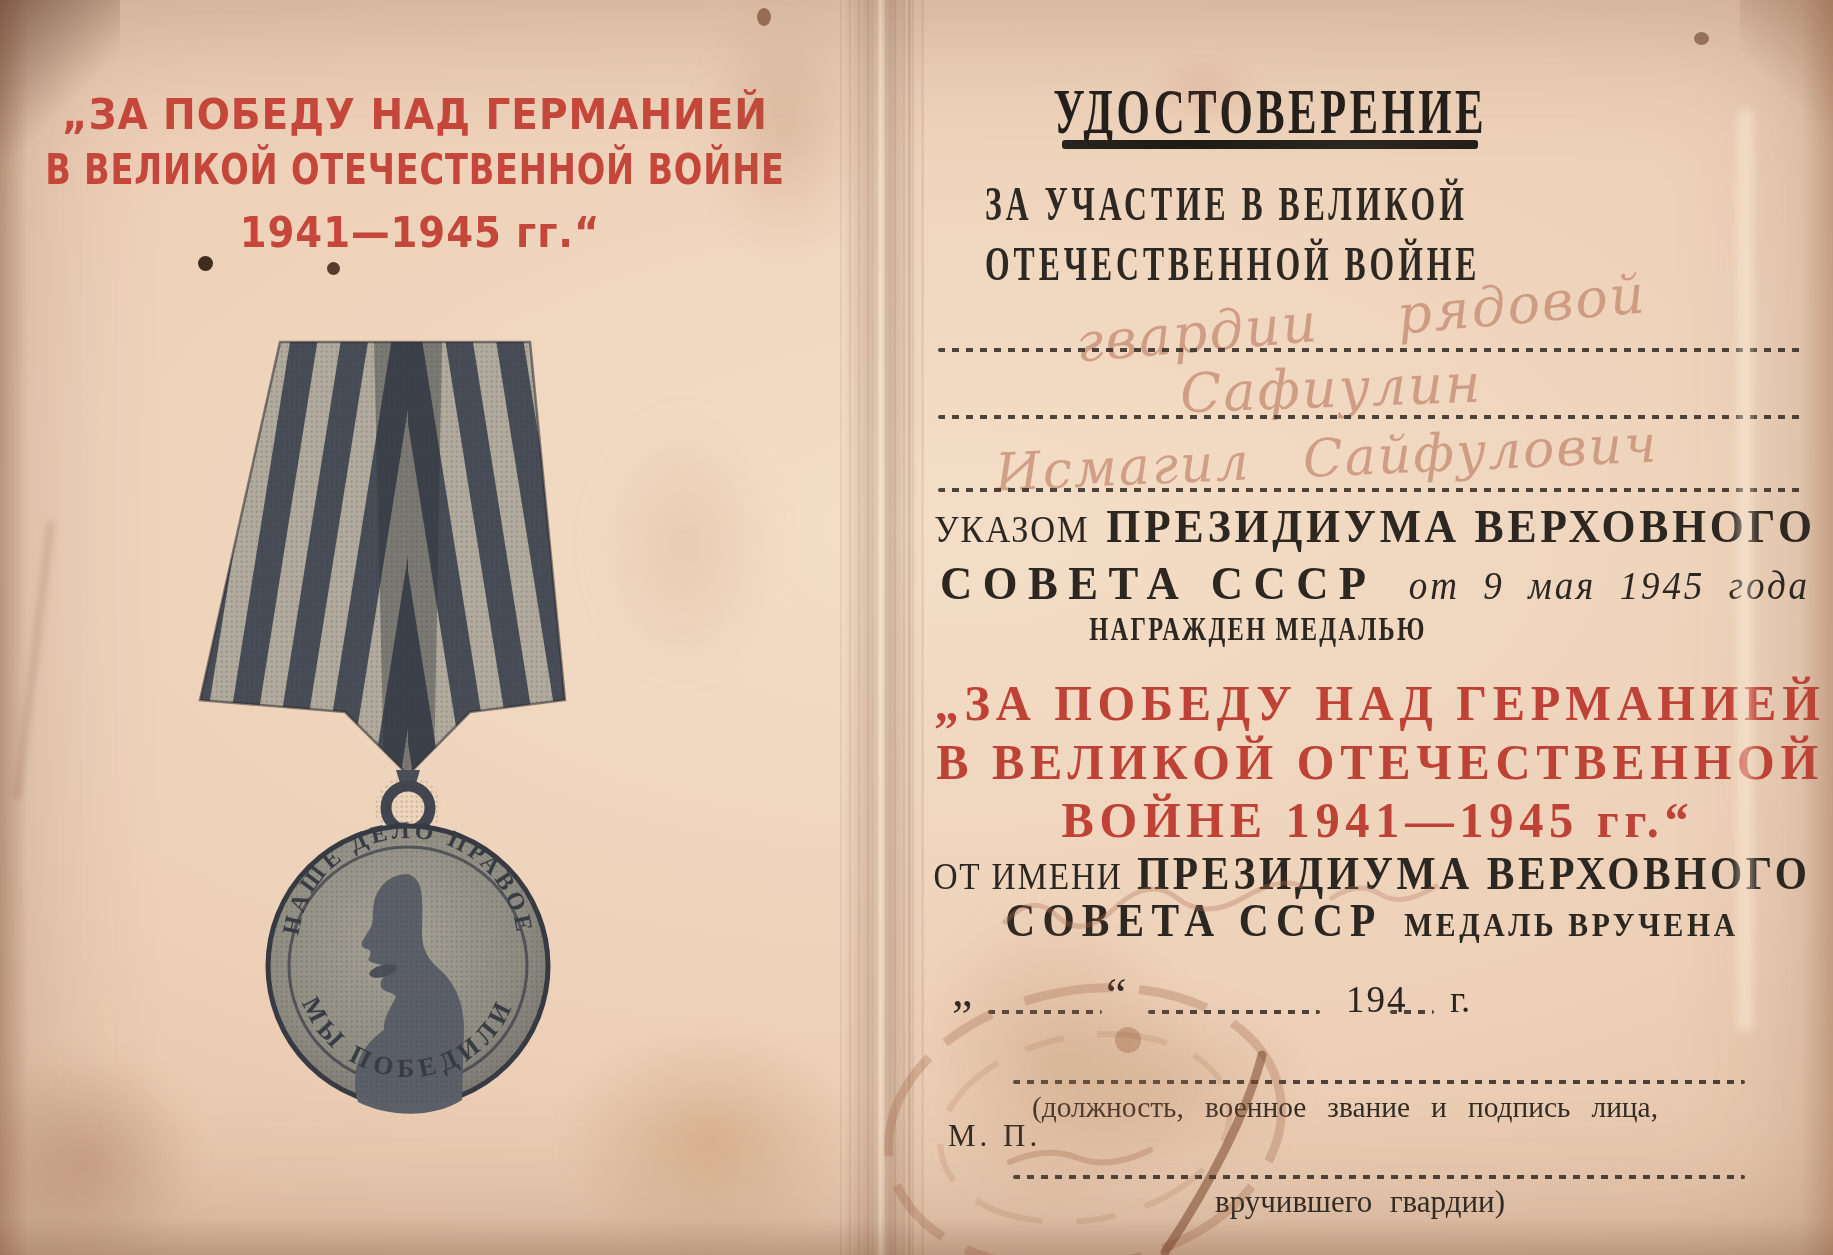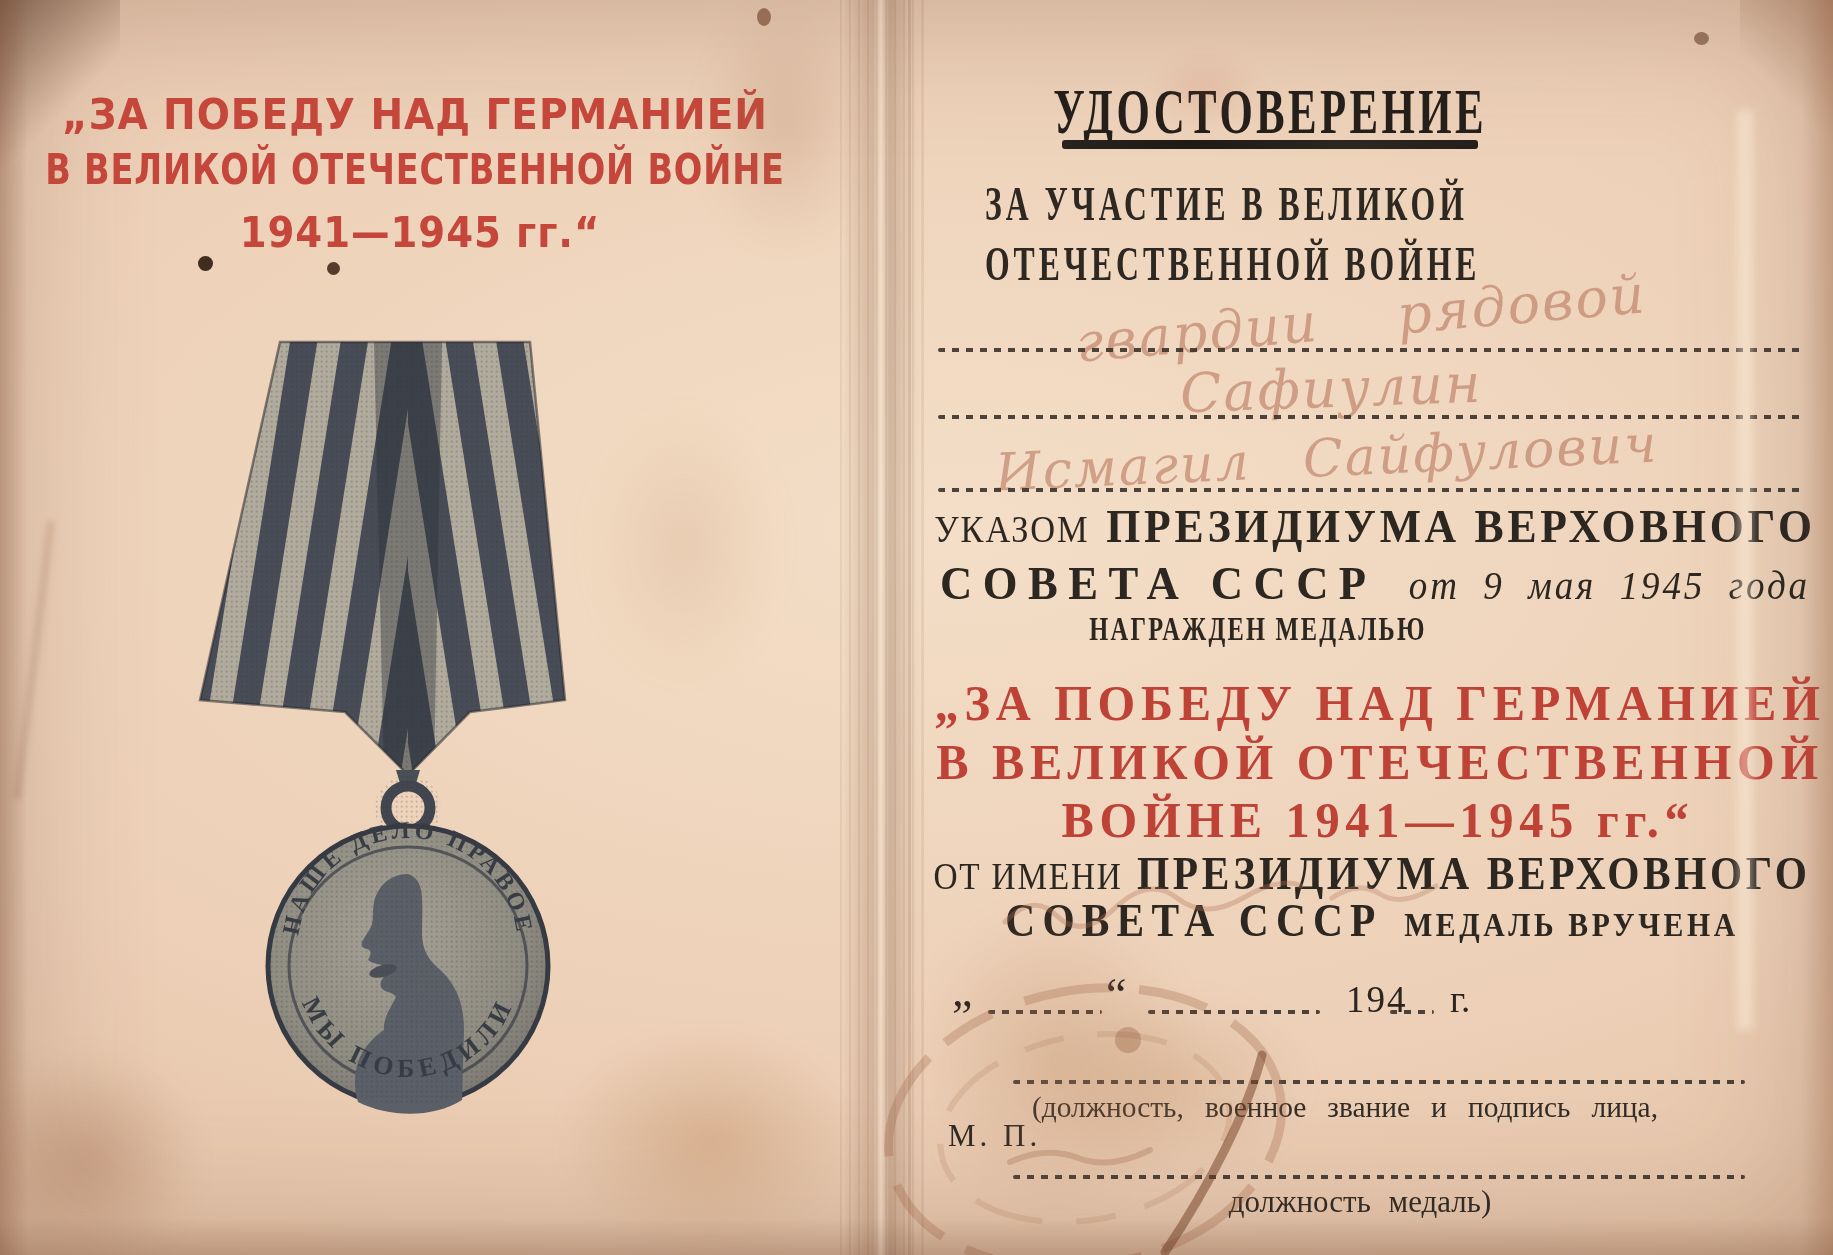--- a/index.html
+++ b/index.html
@@ -161,21 +161,21 @@
     <div class="abs serif ink" style="left:1326px; top:981px; font-size:37px; letter-spacing:2px;margin-left:20px;">194</div>
     <div class="dl" style="left:1390px; top:1010px; width:44px;"></div>
     <div class="abs serif ink" style="left:1450px; top:981px; font-size:37px;">г.</div>
 
     <div class="dl" style="left:1013px; top:1080px; width:732px;"></div>
     <div class="abs serif ink" style="left:1345px; top:1092px; font-size:30px; word-spacing:14px; color:#332c26;
                 transform:translateX(-50%) scaleX(.98);">(должность,  военное  звание  и  подпись  лица,</div>
     <div class="abs serif ink" style="left:948px; top:1120px; font-size:31px; letter-spacing:4px; color:#2d2722;">М. П.</div>
     <div class="dl" style="left:1013px; top:1175px; width:732px;"></div>
     <div class="abs serif ink" style="left:1360px; top:1186px; font-size:31px; word-spacing:10px; color:#332c26;
-                transform:translateX(-50%);">должность  медаль)</div>
+                transform:translateX(-50%);">вручившего  гвардии)</div>
 
     <svg style="position:absolute; left:880px; top:840px;" width="680" height="415" viewBox="0 0 680 415">
       <ellipse cx="205" cy="288" rx="198" ry="138" transform="rotate(-10 205 288)" stroke="rgba(148,86,56,0.26)" stroke-width="9" fill="none" stroke-dasharray="70 30 110 22 55 35 90 26"></ellipse>
       <ellipse cx="205" cy="288" rx="146" ry="92" transform="rotate(-10 205 288)" stroke="rgba(148,86,56,0.15)" stroke-width="6" fill="none" stroke-dasharray="40 34 70 30"></ellipse>
       <path d="M 382,215 C 368,270 330,345 285,412" stroke="rgba(110,58,32,0.5)" stroke-width="9" fill="none" stroke-linecap="round"></path>
       <path d="M 125,82 q 28,-30 52,-6 t 58,-8 t 62,-10 t 66,0 t 58,-12" stroke="rgba(176,112,86,0.33)" stroke-width="5" fill="none" stroke-linecap="round"></path>
       <path d="M 452,58 q 26,-18 48,-4 t 56,-8" stroke="rgba(176,112,86,0.30)" stroke-width="5" fill="none" stroke-linecap="round"></path>
       <path d="M 130,322 q 36,-16 68,-4 t 72,-8" stroke="rgba(150,92,66,0.28)" stroke-width="6" fill="none" stroke-linecap="round"></path>
       <circle cx="248" cy="200" r="13" fill="rgba(124,66,36,0.30)"></circle>
     </svg>

